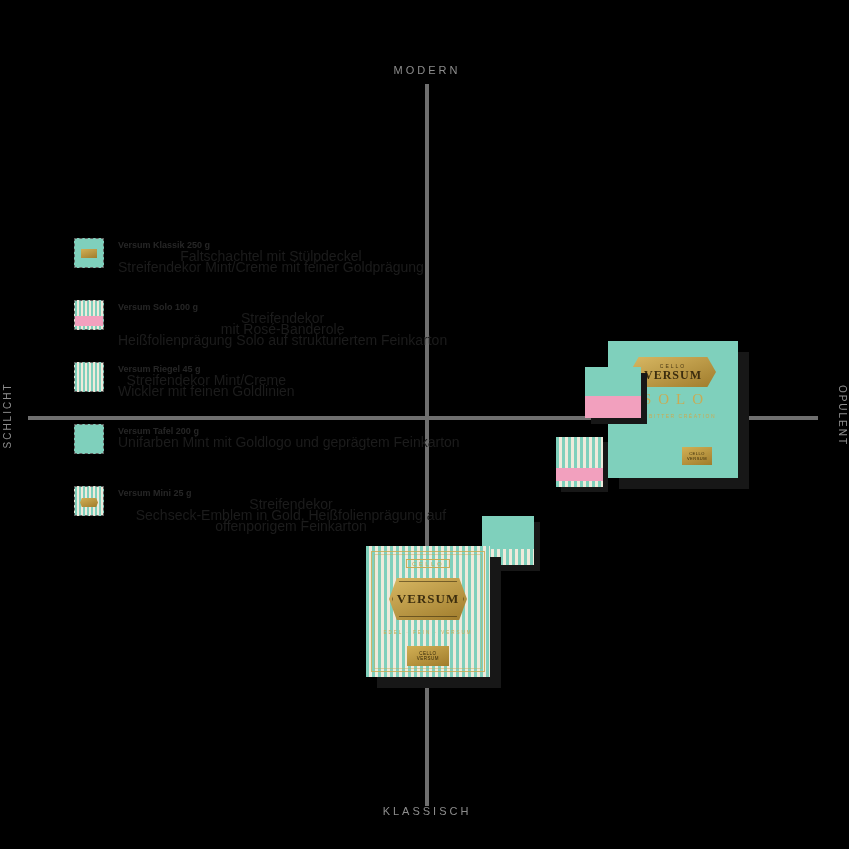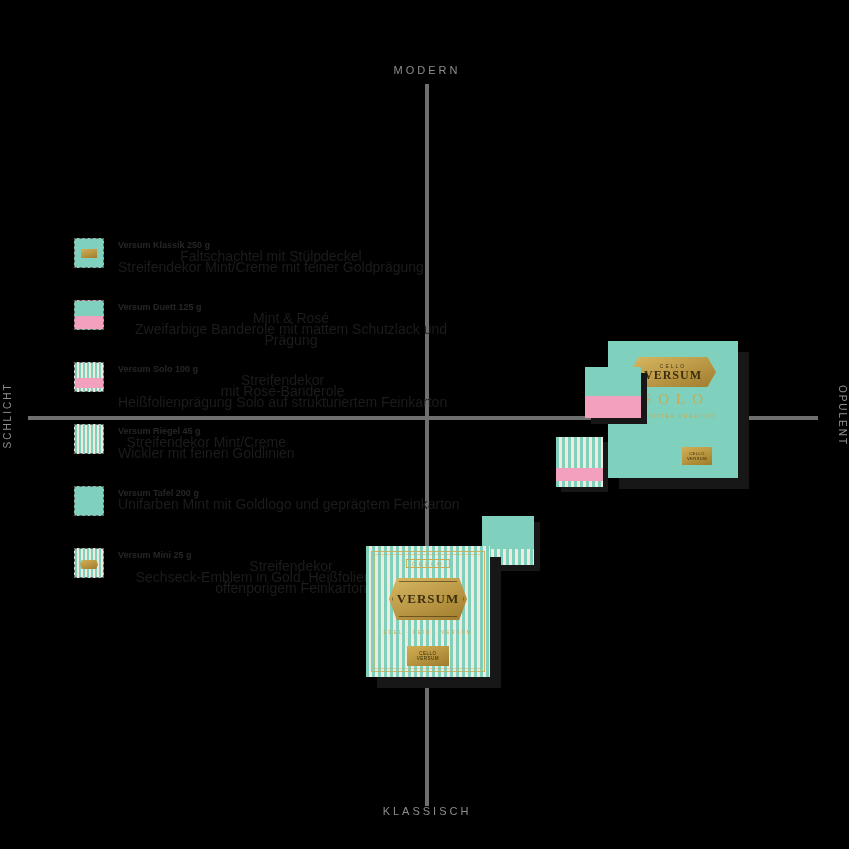--- a/index.html
+++ b/index.html
@@ -83,28 +83,20 @@
   <div id="legend">
       <div class="lg-item">
         <div class="thumb sw-plaque"></div>
         <div class="lg-text">
           <div class="lg-title">Versum Klassik 250 g</div>
           <div class="lg-line">Faltschachtel mit Stülpdeckel</div>
           <div class="lg-line">Streifendekor Mint/Creme mit feiner Goldprägung</div>
         </div>
       </div>
       <div class="lg-item">
-        <div class="thumb sw-duo"></div>
-        <div class="lg-text">
-          <div class="lg-title">Versum Duett 125 g</div>
-          <div class="lg-line">Mint &amp; Rosé</div>
-          <div class="lg-line">Zweifarbige Banderole mit mattem Schutzlack und Prägung</div>
-        </div>
-      </div>
-      <div class="lg-item">
         <div class="thumb sw-stripepink"></div>
         <div class="lg-text">
           <div class="lg-title">Versum Solo 100 g</div>
           <div class="lg-line">Streifendekor</div>
           <div class="lg-line">mit Rosé-Banderole</div>
           <div class="lg-line">Heißfolienprägung Solo auf strukturiertem Feinkarton</div>
         </div>
       </div>
       <div class="lg-item">
         <div class="thumb sw-stripes"></div>

